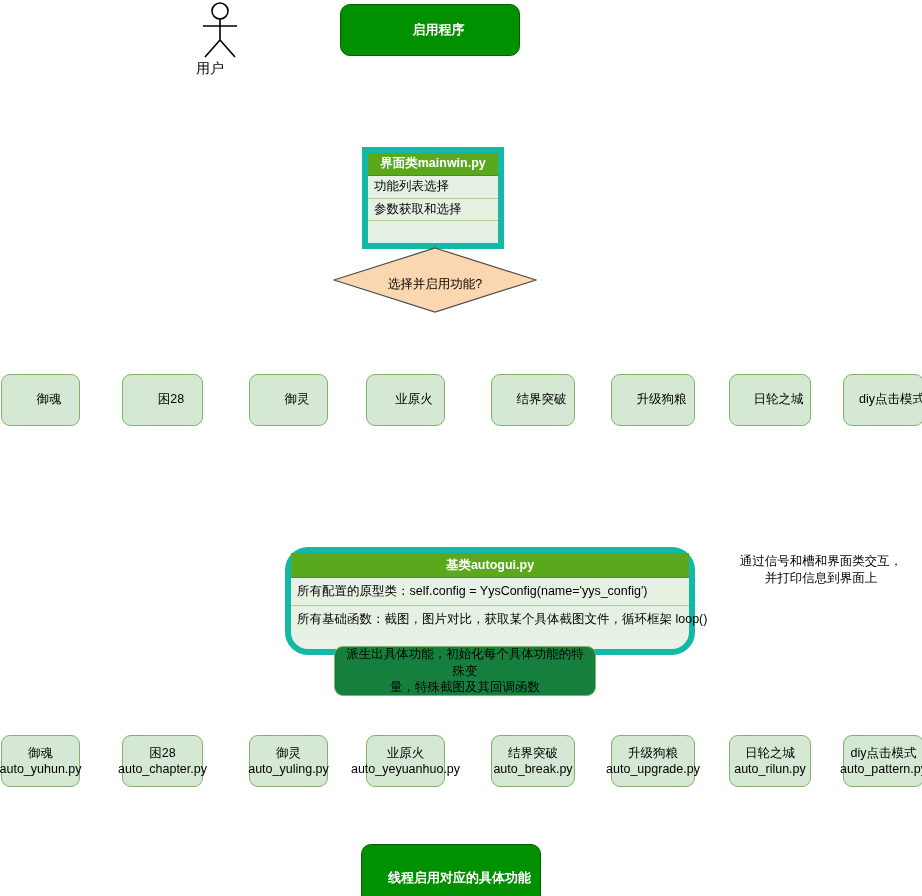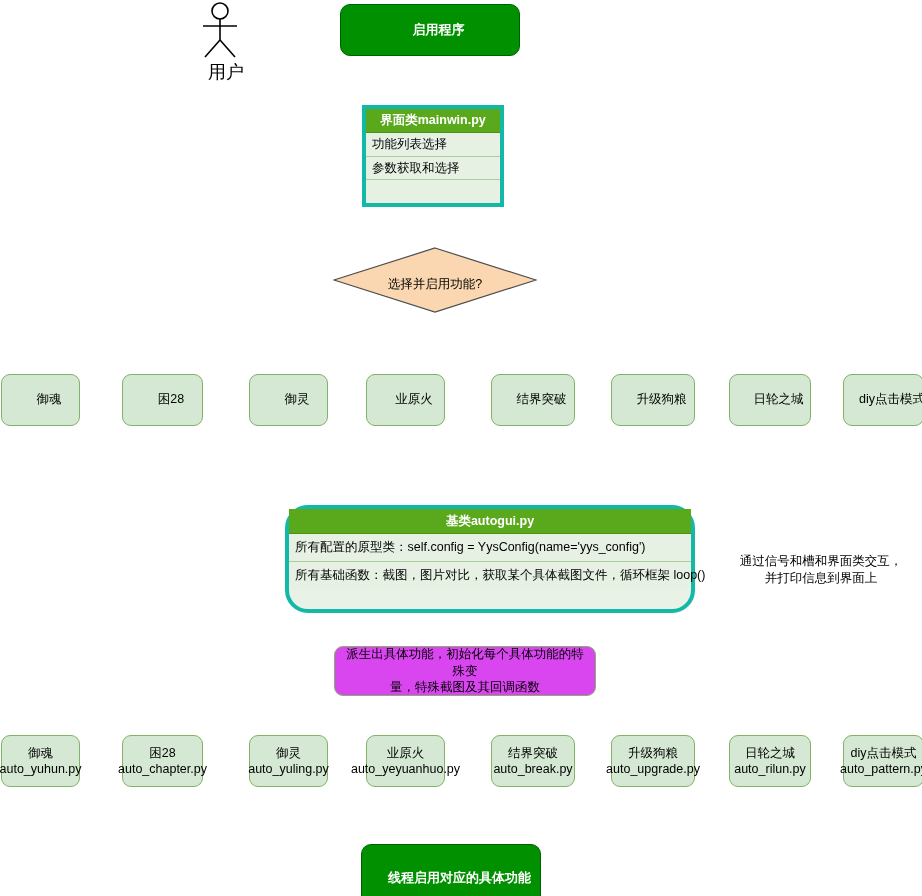--- a/index.html
+++ b/index.html
@@ -43,24 +43,25 @@
     border-radius: 9px;
     font-size: 12.5px;
     line-height: 1.25;
     white-space: nowrap;
   }
 
   
   .classbox {
     position: absolute;
     box-sizing: border-box;
-    border: 4px solid #14b8a6;
+    border: 6px solid #14b8a6;
     background: #e8f2e6;
     display: flex;
     flex-direction: column;
+    margin-top: 42px;
   }
   .classbox .hdr {
     background: #5aa81b;
     border-bottom: 1px solid #4d9112;
     color: #ffffff;
     font-weight: bold;
     font-size: 12.5px;
     display: flex;
     align-items: center;
     justify-content: center;
@@ -102,39 +103,39 @@
   }
 
   
   .actor {
     position: absolute;
   }
   .actor svg { display: block; }
   .actor-label {
     position: absolute;
     width: 100%;
-    text-align: right;
-    font-size: 18px;
+    text-align: left;
+    font-size: 14px;
     top: 58px;
     left: 0;
   }
 
   
   .annot {
     position: absolute;
     text-align: center;
     font-size: 12.5px;
     line-height: 1.35;
   }
 
   
   .note {
     position: absolute;
     box-sizing: border-box;
-    background: #d946ef;
+    background: #15803d;
     border: 1px solid #82b366;
     border-radius: 9px;
     display: flex;
     align-items: center;
     justify-content: center;
     text-align: center;
     font-size: 12.5px;
     line-height: 1.35;
     padding: 0 6px;
   }

